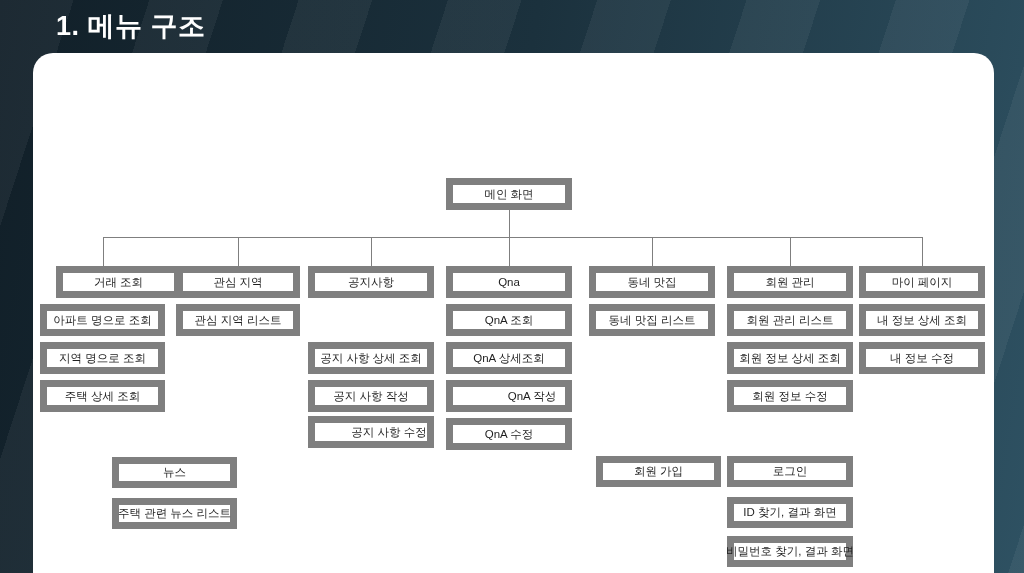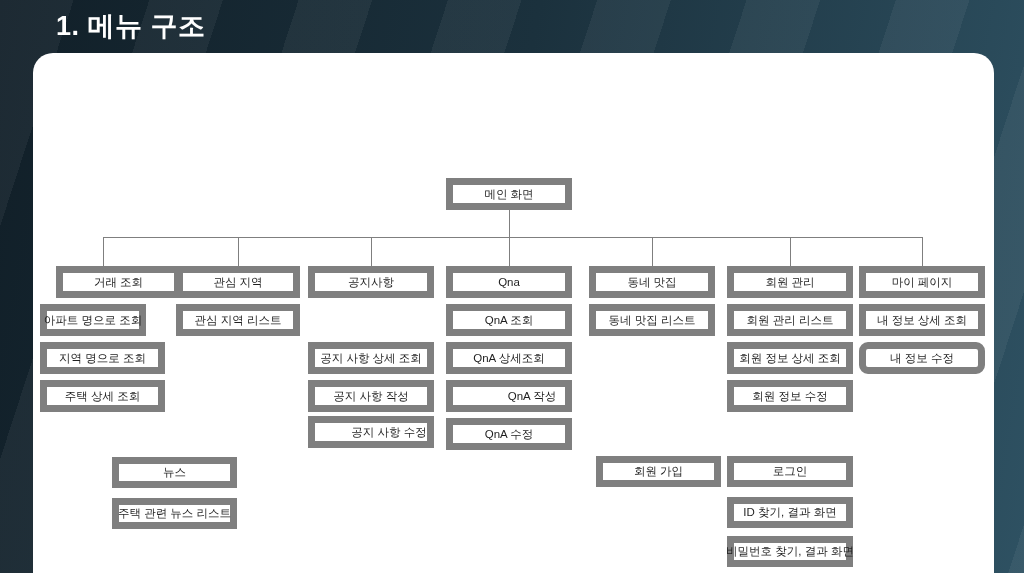--- a/index.html
+++ b/index.html
@@ -75,21 +75,21 @@
       <line x1="103" y1="237.5" x2="103" y2="266" stroke="#7f7f7f" stroke-width="1"></line>
       <line x1="238.5" y1="237.5" x2="238.5" y2="266" stroke="#7f7f7f" stroke-width="1"></line>
       <line x1="371.5" y1="237.5" x2="371.5" y2="266" stroke="#7f7f7f" stroke-width="1"></line>
       <line x1="509.5" y1="237.5" x2="509.5" y2="266" stroke="#7f7f7f" stroke-width="1"></line>
       <line x1="652.5" y1="237.5" x2="652.5" y2="266" stroke="#7f7f7f" stroke-width="1"></line>
       <line x1="790.5" y1="237.5" x2="790.5" y2="266" stroke="#7f7f7f" stroke-width="1"></line>
       <line x1="922.5" y1="237.5" x2="922.5" y2="266" stroke="#7f7f7f" stroke-width="1"></line>
     </svg>
 <div class="node" style="left: 446px; top: 178px; width: 126px; height: 32px; border-color: rgb(127, 127, 127); color: rgb(31, 31, 31);">메인 화면</div>
     <div class="node" style="left: 56px; top: 266px; width: 125px; height: 32px; border-color: rgb(127, 127, 127); color: rgb(31, 31, 31);">거래 조회</div>
-    <div class="node" style="left: 40px; top: 304px; width: 106px; height: 32px; border-color: rgb(127, 127, 127); color: rgb(31, 31, 31);">아파트 명으로 조회</div>
+    <div class="node" style="left: 40px; top: 304px; width: 125px; height: 32px; border-color: rgb(127, 127, 127); color: rgb(31, 31, 31);">아파트 명으로 조회</div>
     <div class="node" style="left: 40px; top: 342px; width: 125px; height: 32px; border-color: rgb(127, 127, 127); color: rgb(31, 31, 31);">지역 명으로 조회</div>
     <div class="node" style="left: 40px; top: 380px; width: 125px; height: 32px; border-color: rgb(127, 127, 127); color: rgb(31, 31, 31);">주택 상세 조회</div>
     <div class="node" style="left: 176px; top: 266px; width: 124px; height: 32px; border-color: rgb(127, 127, 127); color: rgb(31, 31, 31);">관심 지역</div>
     <div class="node" style="left: 176px; top: 304px; width: 124px; height: 32px; border-color: rgb(127, 127, 127); color: rgb(31, 31, 31);">관심 지역 리스트</div>
     <div class="node" style="left: 308px; top: 266px; width: 126px; height: 32px; border-color: rgb(127, 127, 127); color: rgb(31, 31, 31);">공지사항</div>
     <div class="node" style="left: 308px; top: 342px; width: 126px; height: 32px; border-color: rgb(127, 127, 127); color: rgb(31, 31, 31);">공지 사항 상세 조회</div>
     <div class="node" style="left: 308px; top: 380px; width: 126px; height: 32px; border-color: rgb(127, 127, 127); color: rgb(31, 31, 31);">공지 사항 작성</div>
     <div class="node" style="left: 308px; top: 416px; width: 126px; height: 32px; border-color: rgb(127, 127, 127); color: rgb(31, 31, 31); padding-left: 36px;">공지 사항 수정</div>
     <div class="node" style="left: 446px; top: 266px; width: 126px; height: 32px; border-color: rgb(127, 127, 127); color: rgb(31, 31, 31);">Qna</div>
     <div class="node" style="left: 446px; top: 304px; width: 126px; height: 32px; border-color: rgb(127, 127, 127); color: rgb(31, 31, 31);">QnA 조회</div>
@@ -97,20 +97,20 @@
     <div class="node" style="left: 446px; top: 380px; width: 126px; height: 32px; border-color: rgb(127, 127, 127); color: rgb(31, 31, 31); padding-left: 46px;">QnA 작성</div>
     <div class="node" style="left: 446px; top: 418px; width: 126px; height: 32px; border-color: rgb(127, 127, 127); color: rgb(31, 31, 31);">QnA 수정</div>
     <div class="node" style="left: 589px; top: 266px; width: 126px; height: 32px; border-color: rgb(127, 127, 127); color: rgb(31, 31, 31);">동네 맛집</div>
     <div class="node" style="left: 589px; top: 304px; width: 126px; height: 32px; border-color: rgb(127, 127, 127); color: rgb(31, 31, 31);">동네 맛집 리스트</div>
     <div class="node" style="left: 727px; top: 266px; width: 126px; height: 32px; border-color: rgb(127, 127, 127); color: rgb(31, 31, 31);">회원 관리</div>
     <div class="node" style="left: 727px; top: 304px; width: 126px; height: 32px; border-color: rgb(127, 127, 127); color: rgb(31, 31, 31);">회원 관리 리스트</div>
     <div class="node" style="left: 727px; top: 342px; width: 126px; height: 32px; border-color: rgb(127, 127, 127); color: rgb(31, 31, 31);">회원 정보 상세 조회</div>
     <div class="node" style="left: 727px; top: 380px; width: 126px; height: 32px; border-color: rgb(127, 127, 127); color: rgb(31, 31, 31);">회원 정보 수정</div>
     <div class="node" style="left: 859px; top: 266px; width: 126px; height: 32px; border-color: rgb(127, 127, 127); color: rgb(31, 31, 31);">마이 페이지</div>
     <div class="node" style="left: 859px; top: 304px; width: 126px; height: 32px; border-color: rgb(127, 127, 127); color: rgb(31, 31, 31);">내 정보 상세 조회</div>
-    <div class="node" style="left: 859px; top: 342px; width: 126px; height: 32px; border-color: rgb(127, 127, 127); color: rgb(31, 31, 31); border-radius: 9px;">내 정보 수정</div>
+    <div class="node" style="left: 859px; top: 342px; width: 126px; height: 32px; border-color: rgb(127, 127, 127); color: rgb(31, 31, 31);">내 정보 수정</div>
     <div class="node" style="left: 112px; top: 457px; width: 125px; height: 31px; border-color: rgb(127, 127, 127); color: rgb(31, 31, 31);">뉴스</div>
     <div class="node" style="left: 112px; top: 498px; width: 125px; height: 31px; border-color: rgb(127, 127, 127); color: rgb(31, 31, 31);">주택 관련 뉴스 리스트</div>
     <div class="node" style="left: 596px; top: 456px; width: 125px; height: 31px; border-color: rgb(127, 127, 127); color: rgb(31, 31, 31);">회원 가입</div>
     <div class="node" style="left: 727px; top: 456px; width: 126px; height: 31px; border-color: rgb(127, 127, 127); color: rgb(31, 31, 31);">로그인</div>
     <div class="node" style="left: 727px; top: 497px; width: 126px; height: 31px; border-color: rgb(127, 127, 127); color: rgb(31, 31, 31);">ID 찾기, 결과 화면</div>
     <div class="node" style="left: 727px; top: 536px; width: 126px; height: 31px; border-color: rgb(127, 127, 127); color: rgb(31, 31, 31);">비밀번호 찾기, 결과 화면</div>
   </div>
 
 </body></html>

